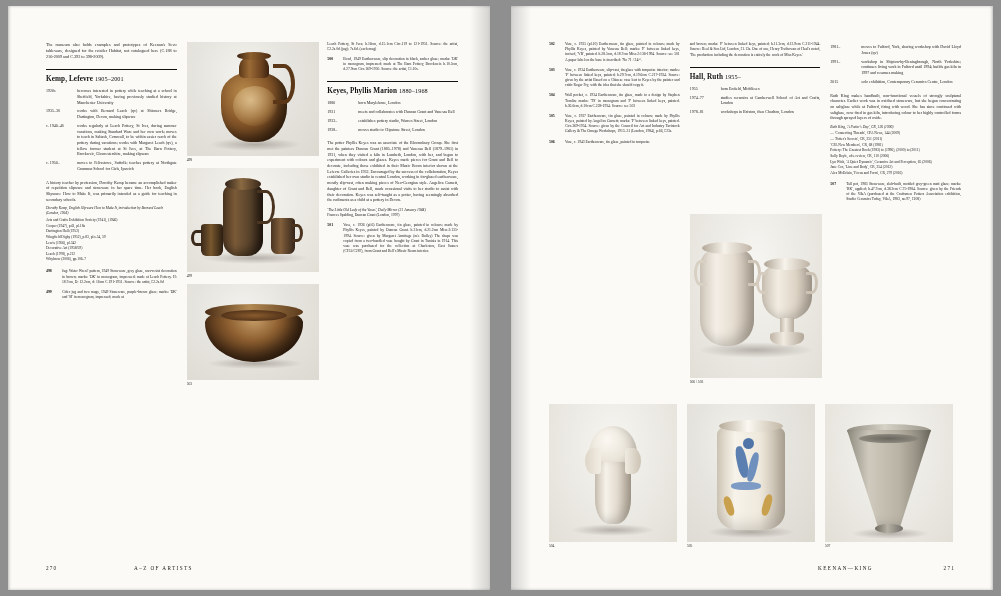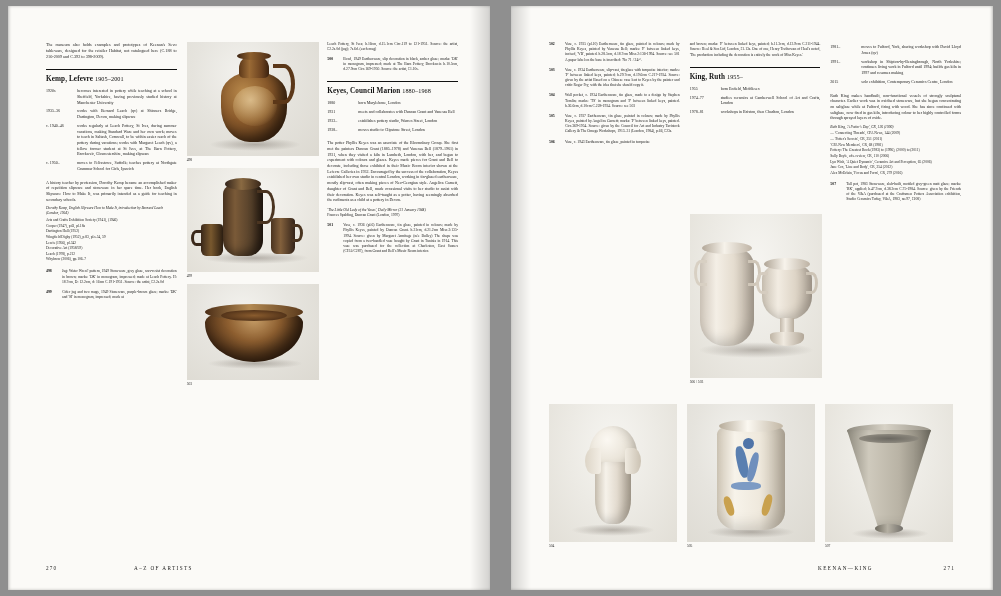--- a/index.html
+++ b/index.html
@@ -233,21 +233,21 @@
       <div class="col">
         <p class="t sm para">Leach Pottery, St Ives; h.16cm, d.15.1cm Circ.119 to 121-1951. Source: the artist, £2.2s.0d (jug); 7s.6d. (each mug)</p>
 
         <div class="cat">
           <span class="num">500</span>
           <span class="body">Bowl, 1949 Earthenware, slip decoration in black, amber glaze; marks: 'DK' in monogram, impressed; made at The Barn Pottery, Brockweir. h.10.5cm, d.27.9cm Circ.169-1950. Source: the artist, £1.10s.</span>
         </div>
 
         <div class="rule-top">
           <div class="head">
-            <span>Keyes, Council Marion</span>
+            <span>Keyes, Phyllis Marion</span>
             <span class="dates">1880–1968</span>
           </div>
           <div class="chron">
             <div class="row">
               <span class="y">1880</span>
               <span class="d">born Marylebone, London</span>
             </div>
             <div class="row">
               <span class="y">1931</span>
               <span class="d">meets and collaborates with Duncan Grant and Vanessa Bell</span>
@@ -305,21 +305,21 @@
           <span class="num">506</span>
           <span class="body">Vase, c. 1943 Earthenware, tin glaze, painted in turquoise</span>
         </div>
       </div>
 
       <div class="col">
         <p class="t sm para">and brown; marks: 'P' between linked keys, painted; h.11.3cm, d.13.9cm C.211-1944. Source: Heal &amp; Son Ltd, London, £1.13s. One of one, Henry Trethowan of Heal's noted, 'The production including the decoration is entirely the work of Miss Keyes.'</p>
 
         <div class="rule-top">
           <div class="head">
-            <span>King, Ruth</span>
+            <span>Hall, Ruth</span>
             <span class="dates">1955–</span>
           </div>
           <div class="chron">
             <div class="row">
               <span class="y">1955</span>
               <span class="d">born Enfield, Middlesex</span>
             </div>
             <div class="row">
               <span class="y">1974–77</span>
               <span class="d">studies ceramics at Camberwell School of Art and Crafts, London</span>

